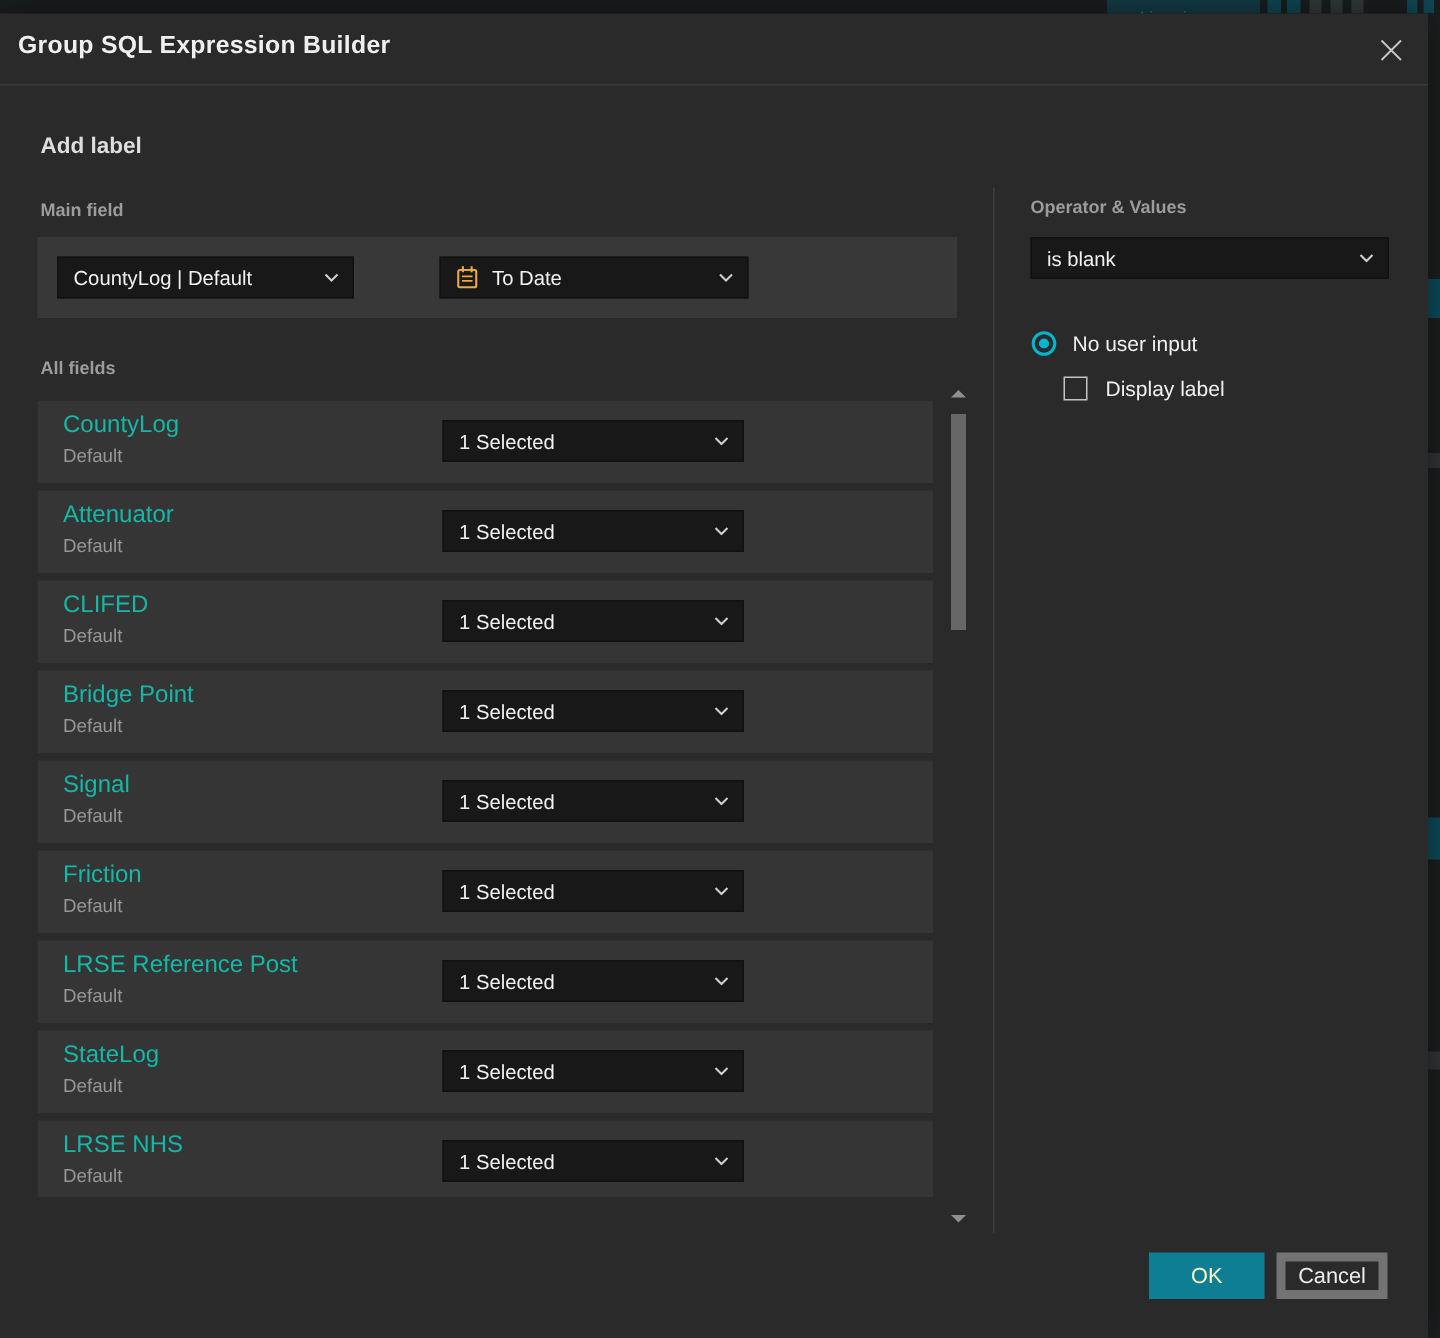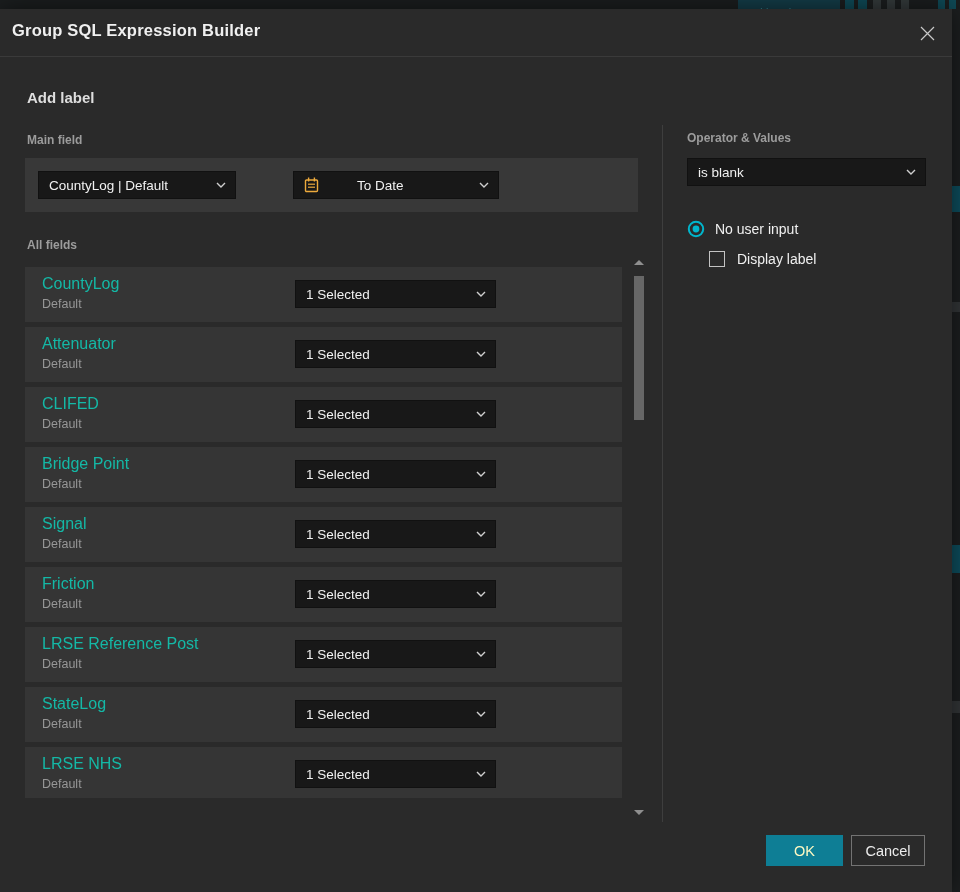--- a/index.html
+++ b/index.html
@@ -37,21 +37,21 @@
   
   .h-add{position:absolute;left:27px;top:80px;font-size:15px;font-weight:700;color:#dedede;}
   .lbl{font-size:12px;font-weight:700;color:#9c9c9c;position:absolute;}
   .lbl-main{left:27px;top:124px;}
   .lbl-all{left:27px;top:229px;}
   .lbl-op{left:687px;top:122px;}
   
   .dd{
     background:#181818;border:1px solid #111;box-sizing:border-box;
     display:flex;align-items:center;height:28px;padding:0 9px 0 10px;
-    color:#f1f1f1;font-size:13.5px;cursor:pointer;gap:29px;
+    color:#f1f1f1;font-size:13.5px;cursor:pointer;
   }
   .dd .dd-text{flex:1;white-space:nowrap;overflow:hidden;}
   .dd .chev{flex:0 0 auto;margin-left:8px;display:flex;}
   
   .main-box{position:absolute;left:25px;top:149px;width:613px;height:54px;background:#383838;}
   .main-box .dd1{position:absolute;left:13px;top:13px;width:198px;}
   .main-box .dd2{position:absolute;left:268px;top:13px;width:206px;}
   .cal-ico{display:flex;margin-right:9px;flex:0 0 auto;}
   
   .list{position:absolute;left:25px;top:258px;width:597px;height:531px;overflow:hidden;}
@@ -69,21 +69,21 @@
   .vdiv{position:absolute;left:662px;top:116px;width:1px;height:697px;background:#3e3e3e;}
   .op-dd{position:absolute;left:687px;top:149px;width:239px;}
   .radio-row{position:absolute;left:687px;top:211px;display:flex;align-items:center;cursor:pointer;}
   .radio-row .r-lbl{margin-left:10px;font-size:14px;color:#f0f0f0;}
   .check-row{position:absolute;left:709px;top:242px;display:flex;align-items:center;cursor:pointer;}
   .cbox{width:14px;height:14px;border:1.5px solid #c3c3c3;background:transparent;box-sizing:content-box;}
   .check-row .c-lbl{margin-left:12px;font-size:14px;color:#f0f0f0;}
   
   .btn{position:absolute;top:826px;height:31px;font-size:14.5px;display:flex;align-items:center;justify-content:center;cursor:pointer;box-sizing:border-box;border:none;font-family:inherit;}
   .btn-ok{left:766px;width:77px;background:var(--accent,#0e7e95);color:#fef9c3;}
-  .btn-cancel{left:851px;width:74px;background:transparent;border:1px solid #737373;color:#ececec;}
+  .btn-cancel{left:851px;width:74px;background:transparent;border:6px solid #737373;color:#ececec;}
 </style>
 </head>
 <body>
 
 <div class="bg-strip">
   <div class="live-pill">
     <span class="live-dot"></span>
     <span class="live-text">Live view</span>
   </div>
   <div class="bg-tile" style="left:845px;width:9px;background:#0f4a57;"></div>

